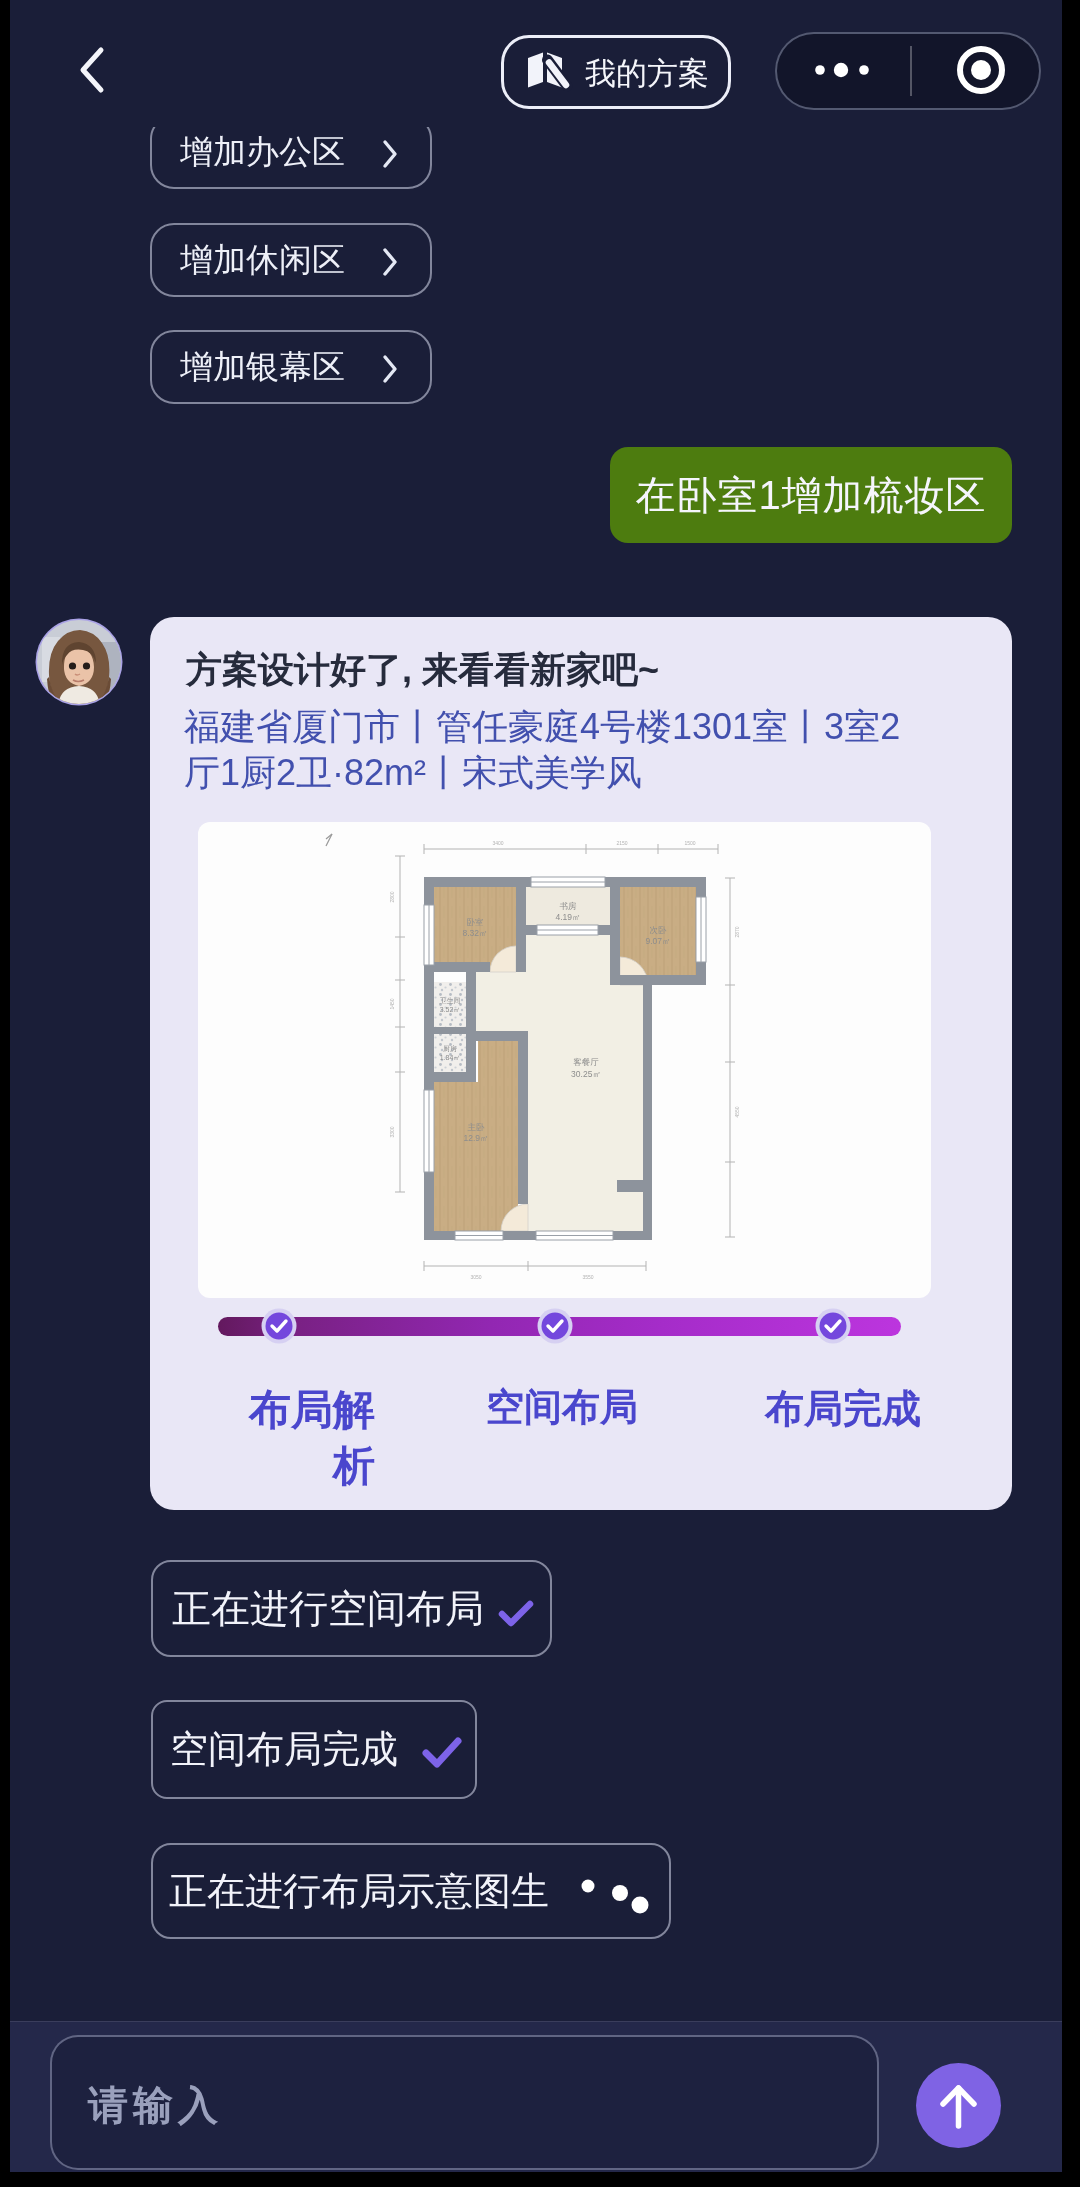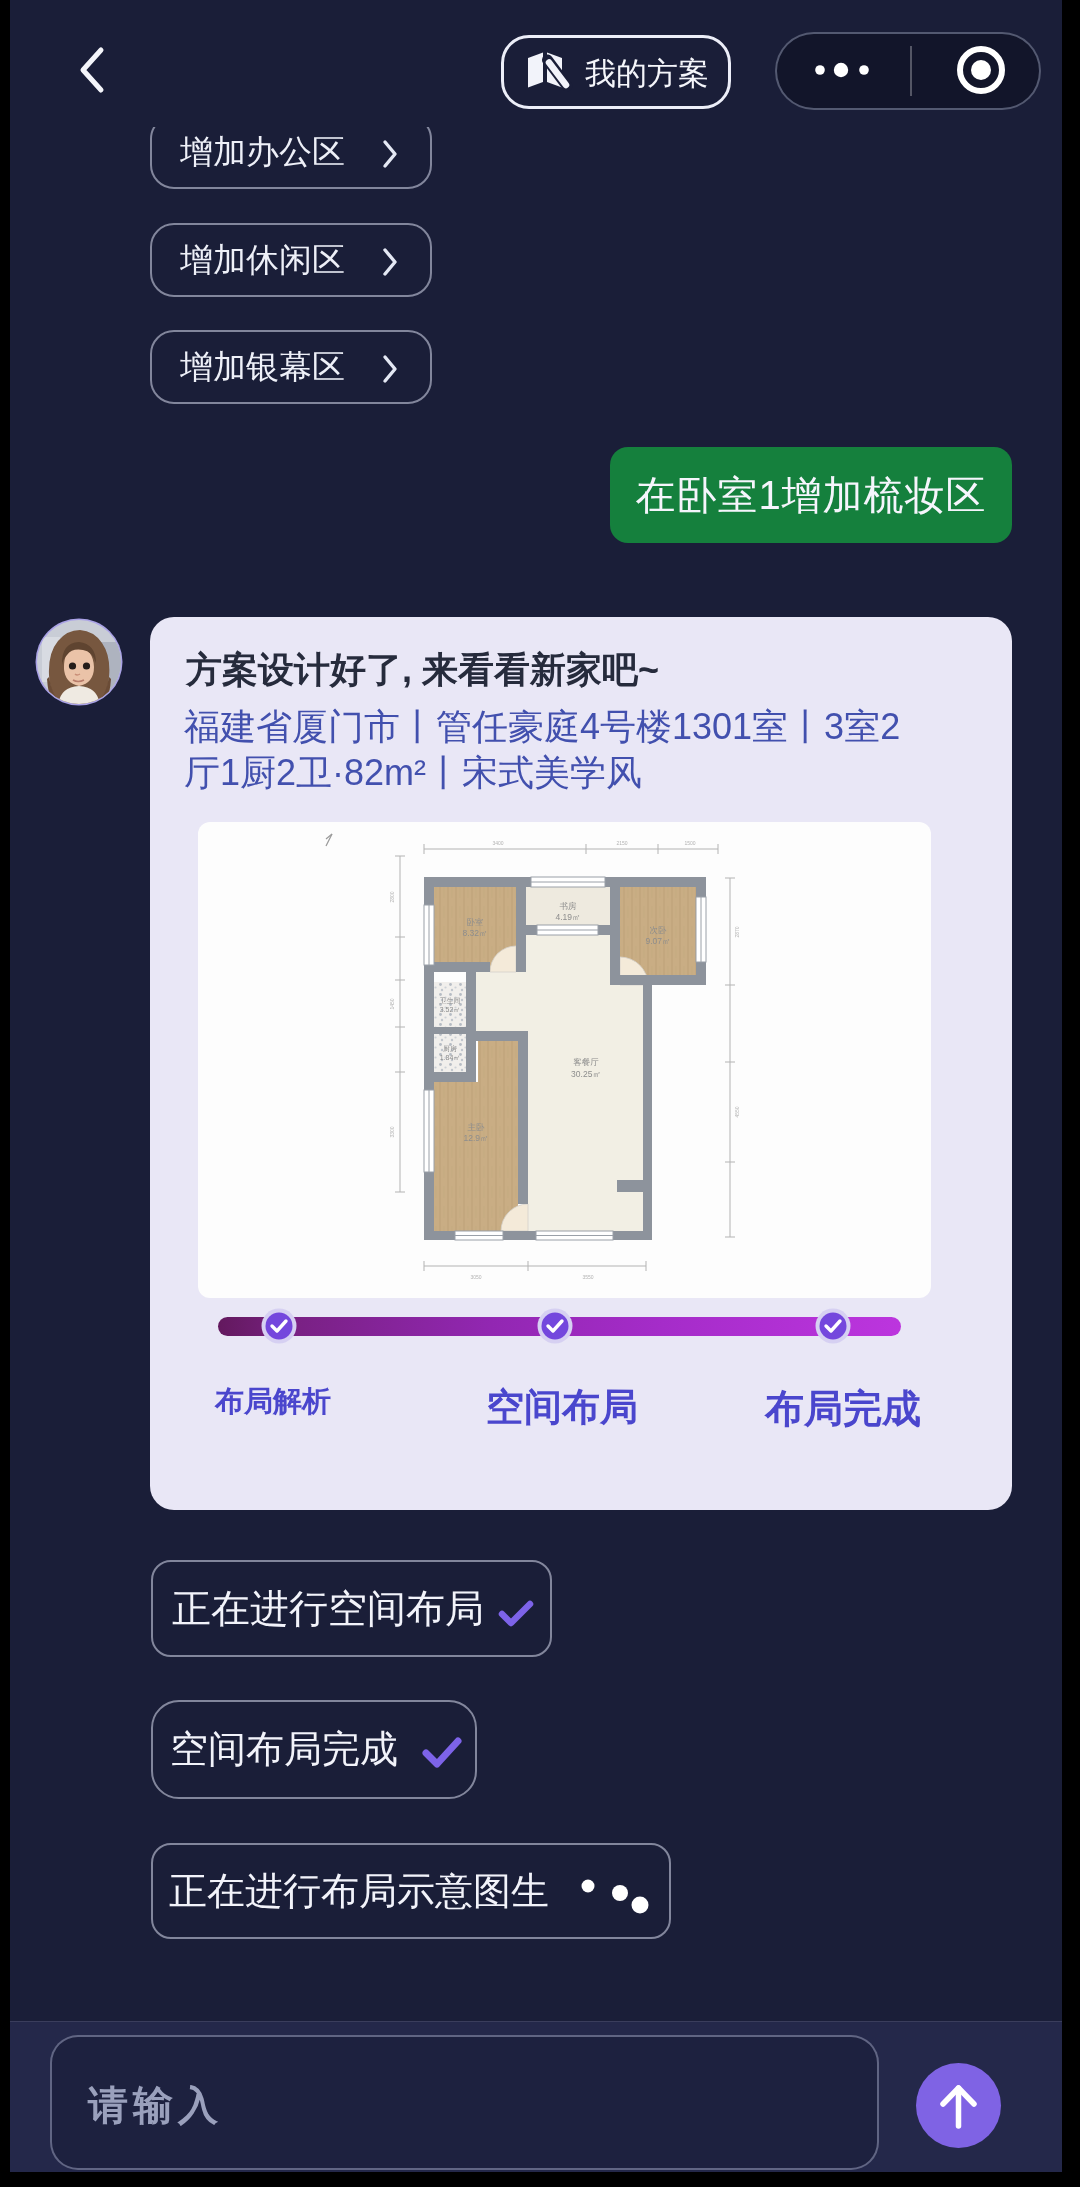--- a/index.html
+++ b/index.html
@@ -62,21 +62,21 @@
     </svg>
 </div>
 
 <div class="chip" style="left:150px;top:330px;width:282px;height:74px;">
   <span style="margin-left:28px;font-size:33px;">增加银幕区</span>
   <svg style="position:absolute;right:32px;top:22px;" width="16" height="30" viewBox="0 0 16 30">
       <polyline points="3,3 13,15 3,27" fill="none" stroke="#e4e8f4" stroke-width="3.4" stroke-linecap="round" stroke-linejoin="round"></polyline>
     </svg>
 </div>
 
-<div class="abs" style="left:610px;top:447px;width:402px;height:96px;border-radius:18px;background:#15803d;display:flex;align-items:center;justify-content:center;">
+<div class="abs" style="left:610px;top:447px;width:402px;height:96px;border-radius:18px;background:#4d7c0f;display:flex;align-items:center;justify-content:center;">
   <span style="color:#f5f5fc;font-size:40px;letter-spacing:1px;">在卧室1增加梳妆区</span>
 </div>
 
 <svg class="abs" style="left:34px;top:617px;" width="90" height="90" viewBox="0 0 90 90">
   <defs>
       <clipPath id="avc">
         <circle cx="45" cy="45" r="42"></circle>
       </clipPath>
     </defs>
   <circle cx="45" cy="45" r="43.5" fill="#aaa2e6"></circle>
@@ -272,34 +272,34 @@
     <circle cx="18" cy="18" r="13.5" fill="#7447dd"></circle>
   <polyline points="11,18 16,23 25,13" fill="none" stroke="#fff" stroke-width="3.4" stroke-linecap="round" stroke-linejoin="round"></polyline>
 </svg>
 
 <svg class="abs" style="left:815px;top:1308px;" width="36" height="36" viewBox="0 0 36 36">
   <circle cx="18" cy="18" r="17.5" fill="#d6d0f2"></circle>
     <circle cx="18" cy="18" r="13.5" fill="#7447dd"></circle>
   <polyline points="11,18 16,23 25,13" fill="none" stroke="#fff" stroke-width="3.4" stroke-linecap="round" stroke-linejoin="round"></polyline>
 </svg>
 
-<div class="abs" style="left:215px;top:1382px;width:160px;text-align:left;color:#4a46cd;font-size:29px;font-weight:700;">布局解析</div>
+<div class="abs" style="left:215px;top:1382px;width:160px;text-align:right;color:#4a46cd;font-size:42px;font-weight:700;">布局解析</div>
 
 <div class="abs" style="left:486px;top:1382px;width:160px;text-align:left;color:#4a46cd;font-size:38px;font-weight:700;">空间布局</div>
 
 <div class="abs" style="left:763px;top:1382px;width:160px;text-align:center;color:#4a46cd;font-size:39px;font-weight:700;">布局完成</div>
 
 <div class="chip" style="left:151px;top:1560px;width:401px;height:97px;border-radius:20px;">
   <span style="margin-left:19px;font-size:39px;color:#f2f3fa;">正在进行空间布局</span>
   <svg style="position:absolute;left:345px;top:38px;" width="36" height="28" viewBox="0 0 36 28">
     <polyline points="4,14 13,23 32,4" fill="none" stroke="#7d63e8" stroke-width="6.5" stroke-linecap="round" stroke-linejoin="round"></polyline>
   </svg>
 </div>
 
-<div class="chip" style="left:151px;top:1700px;width:326px;height:99px;border-radius:28px;">
+<div class="chip" style="left:151px;top:1700px;width:326px;height:99px;border-radius:16px;">
   <span style="margin-left:17px;font-size:38px;color:#f2f3fa;">空间布局完成</span>
   <svg style="position:absolute;left:269px;top:34px;" width="40" height="34" viewBox="0 0 40 34">
     <polyline points="4,17 15,28 36,5" fill="none" stroke="#7d63e8" stroke-width="7" stroke-linecap="round" stroke-linejoin="round"></polyline>
   </svg>
 </div>
 
 <div class="chip" style="left:151px;top:1843px;width:520px;height:96px;border-radius:20px;">
   <span style="margin-left:16px;font-size:38px;color:#f2f3fa;">正在进行布局示意图生</span>
   <svg style="position:absolute;left:425px;top:30px;" width="75" height="42" viewBox="0 0 75 42">
     <circle cx="10" cy="11" r="6.5" fill="#fff"></circle>

